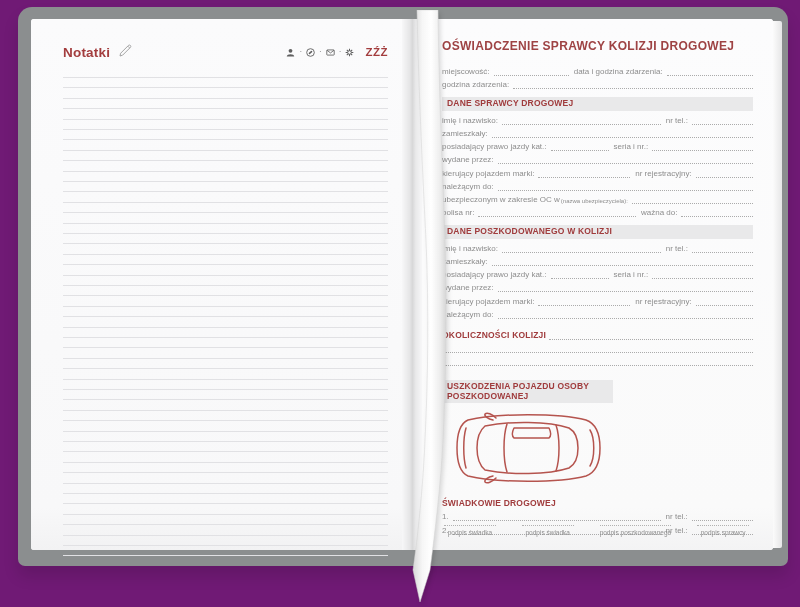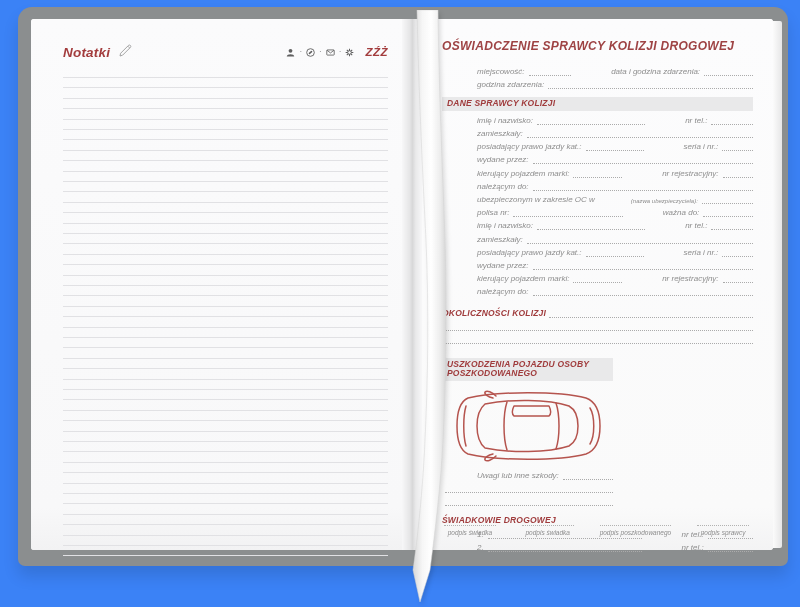--- a/index.html
+++ b/index.html
@@ -1,17 +1,17 @@
 <!DOCTYPE html>
 <html><head>
 <meta charset="utf-8">
 <style>
   html,body{margin:0;padding:0;width:800px;height:607px;background:#ffffff;overflow:hidden;
             font-family:"Liberation Sans", sans-serif;}
-  .scene{position:relative;width:800px;height:607px;background:#3b82f6;font-style:italic;}
+  .scene{position:relative;width:800px;height:607px;background:#701a75;}
 
   
   .book{position:absolute;left:18px;top:7px;width:770px;height:559px;background:#8b8e8f;
         border-radius:14px 14px 7px 7px;box-shadow:0 10px 16px rgba(0,0,0,.12);}
   .pages{position:absolute;left:13px;top:12px;right:15px;bottom:16px;background:#f7f7f8;
          border-radius:3px;display:flex;}
   .page-left{width:50%;box-sizing:border-box;padding:24px 14px 0 32px;position:relative;
              background:linear-gradient(180deg,#fbfbfc 0%,#f8f8f9 92%,#f2f2f3 100%);
              border-radius:3px 0 0 3px;}
   .spine{width:20px;background:linear-gradient(90deg,rgba(0,0,0,0) 0%,rgba(0,0,0,.07) 38%,
@@ -29,21 +29,21 @@
   .idx-group{display:flex;align-items:center;gap:4px;}
   .idx-dot{color:#8a8a8a;font-size:8px;line-height:1;}
   .idx-letters{color:#a33d3e;font-weight:bold;font-size:11.5px;margin-left:7px;letter-spacing:.5px;}
   .ruled-lines{margin-top:16px;height:479px;
       background:repeating-linear-gradient(to bottom,#e1e1e4 0px,#e1e1e4 1px,
                  rgba(0,0,0,0) 1px,rgba(0,0,0,0) 10.4px);}
 
   
   .form-title{color:#9e4344;font-size:12px;font-weight:bold;letter-spacing:.3px;margin:3px 0 11px 6px;}
   .frow{display:flex;align-items:flex-end;height:13.2px;margin-left:6px;}
-  .flabel{font-size:8px;color:#8d8d8d;white-space:nowrap;line-height:1;padding:0 1px 1px 0;margin-left:35px;}
+  .flabel{font-size:8px;color:#8d8d8d;white-space:nowrap;line-height:1;padding:0 1px 1px 0;}
   .fsmall{font-size:6px;padding-bottom:1px;}
   .dots{border-bottom:1px dotted #ababab;height:9px;margin:0 5px 1px 3px;}
   .frow .dots:last-child{margin-right:0;}
   .secbar{background:#e9e9ea;color:#a03c3d;font-weight:bold;font-size:8.5px;letter-spacing:.2px;
           padding:2px 5px 2px 5px;margin:7px 0 2px 6px;line-height:1.1;}
   .sec-inline{color:#a03c3d;font-weight:bold;font-size:8.5px;white-space:nowrap;letter-spacing:.2px;
               padding-bottom:1px;} .gap6{height:6px;} .gap8{height:8px;}
   .twocol{display:flex;gap:16px;margin:6px 0 0 6px;}
   .col-left{width:55%;} .col-right{flex:1;}
   .twocol .secbar{margin-left:0;}
@@ -124,21 +124,21 @@
               <span class="dots" style="flex: 1 1 0%;"></span>
               <span class="flabel">data i godzina zdarzenia:</span>
               <span class="dots" style="flex: 1.15 1 0%;"></span>
             </div>
             <div class="frow">
               <span class="flabel">godzina zdarzenia:</span>
               <span class="dots" style="flex: 1 1 0%;"></span>
             </div>
           </div>
 
-        <div class="secbar">DANE SPRAWCY KOLIZJI</div>
+        <div class="secbar">DANE SPRAWCY DROGOWEJ</div>
         <div>
             <div class="frow">
               <span class="flabel">imię i nazwisko:</span>
               <span class="dots" style="flex: 2.6 1 0%;"></span>
               <span class="flabel">nr tel.:</span>
               <span class="dots" style="flex: 1 1 0%;"></span>
             </div>
             <div class="frow">
               <span class="flabel">zamieszkały:</span>
               <span class="dots" style="flex: 1 1 0%;"></span>
@@ -169,20 +169,21 @@
               <span class="dots" style="flex: 1 1 0%;"></span>
             </div>
             <div class="frow">
               <span class="flabel">polisa nr:</span>
               <span class="dots" style="flex: 2.2 1 0%;"></span>
               <span class="flabel">ważna do:</span>
               <span class="dots" style="flex: 1 1 0%;"></span>
             </div>
           </div>
 
+        <div class="secbar">DANE POSZKODOWANEGO W KOLIZJI</div>
         <div>
             <div class="frow">
               <span class="flabel">imię i nazwisko:</span>
               <span class="dots" style="flex: 2.6 1 0%;"></span>
               <span class="flabel">nr tel.:</span>
               <span class="dots" style="flex: 1 1 0%;"></span>
             </div>
             <div class="frow">
               <span class="flabel">zamieszkały:</span>
               <span class="dots" style="flex: 1 1 0%;"></span>
@@ -218,48 +219,36 @@
             <div class="frow">
               <span class="dots" style="flex: 1 1 0%;"></span>
             </div>
             <div class="frow">
               <span class="dots" style="flex: 1 1 0%;"></span>
             </div>
           </div>
 
         <div class="twocol">
           <div class="col-left">
-            <div class="secbar">USZKODZENIA POJAZDU OSOBY POSZKODOWANEGO</div>
+            <div class="secbar">USZKODZENIA POJAZDU OSOBY POSZKODOWANEJ</div>
             <div class="carwrap">
               <svg width="152" height="80" viewBox="0 0 152 80">
                 <g fill="none" stroke="#b5544e" stroke-width="1.5" stroke-linecap="round" stroke-linejoin="round">
                   <path d="M16,12 C44,5 108,5 134,12 C145,16 148,28 148,40 C148,52 145,64 134,68 C108,75 44,75 16,68 C7,64 5,52 5,40 C5,28 7,16 16,12 Z"></path>
                   <path d="M33,18 C58,13 96,13 117,20 C124,24 126,32 126,40 C126,48 124,56 117,60 C96,67 58,67 33,62 C27,57 25,48 25,40 C25,32 27,23 33,18 Z"></path>
                   <path d="M55,16 C51,28 51,52 55,64"></path>
                   <path d="M104,17 C108,29 108,51 104,63"></path>
                   <path d="M62,20 L97,20 C99,24 99,28 97,30 L62,30 C60,28 60,24 62,20 Z"></path>
                   <path d="M44,10 C40,6 35,4 33,6 C32,8 36,11 41,12"></path>
                   <path d="M44,70 C40,74 35,76 33,74 C32,72 36,69 41,68"></path>
                   <path d="M138,22 C143,30 143,50 138,58"></path>
                   <path d="M14,20 C11,30 11,50 14,60"></path>
                 </g>
               </svg>
             </div>
-            <div>
-                <div class="frow">
-                  <span class="flabel">Uwagi lub inne szkody:</span>
-                  <span class="dots" style="flex: 1 1 0%;"></span>
-                </div>
-                <div class="frow">
-                  <span class="dots" style="flex: 1 1 0%;"></span>
-                </div>
-                <div class="frow">
-                  <span class="dots" style="flex: 1 1 0%;"></span>
-                </div>
-              </div>
           </div>
         </div>
 
         <div class="gap6"></div>
         <div class="frow">
           <span class="sec-inline">ŚWIADKOWIE DROGOWEJ</span>
         </div>
         <div>
             <div class="frow">
               <span class="flabel">1.</span>

